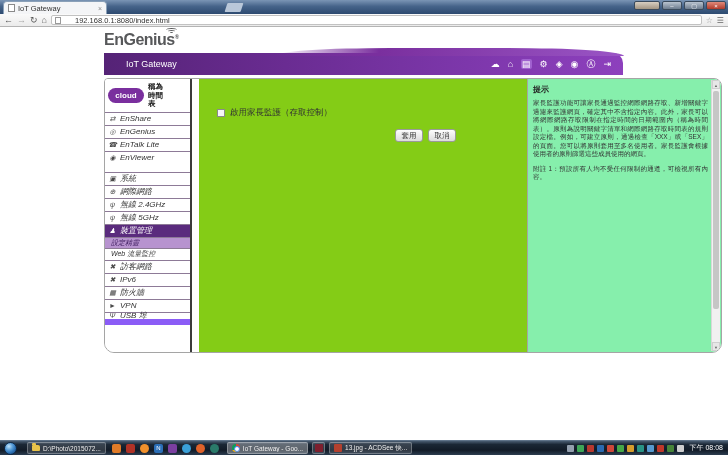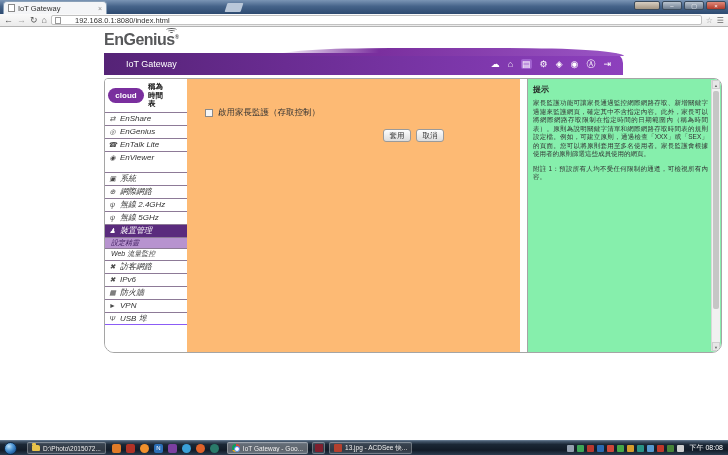--- a/index.html
+++ b/index.html
@@ -66,30 +66,30 @@
   .content-box { position:absolute; left:104px; top:51px; width:618px; height:275px;
     border:1px solid #a5a5a5; border-radius:4px 8px 10px 10px; background:#fff; overflow:hidden; }
   .sidebar { position:absolute; left:0; top:0; bottom:0; width:87px; border-right:2px solid #3c3c3c; background:#fff; }
   .sec-head { display:flex; align-items:center; gap:4px; padding:4px 2px 3px 3px; }
   .cloud-badge { width:36px; height:15px; background:#7a2f9e; border-radius:8px; color:#fff;
     font-size:8px; font-weight:bold; display:flex; align-items:center; justify-content:center; flex:none; }
   .dev-badge { width:20px; height:20px; border-radius:50%; flex:none; margin-left:6px;
     background:radial-gradient(circle,#7a2f9e 28%,#b98fd4 34% 48%,#7a2f9e 54%); }
   .sec-title { font-size:7.5px; font-weight:bold; color:#222; width:16px; line-height:8.5px; }
   .sitem { height:13px; border-top:1px solid #8d7a97; display:flex; align-items:center; font-size:8px; color:#333;font-style:italic; }
-  .sitem:last-of-type { border-bottom:1px solid #8b5cf6; }
+  .sitem:last-of-type { border-bottom:6px solid #8b5cf6; }
   .sicon { width:15px; text-align:center; font-size:7px; color:#4a4a4a; flex:none; }
   .slabel { white-space:nowrap; }
   .sitem.active { background:#5a2b7d; color:#fff; }
   .sitem.active .sicon { color:#fff; }
   .sitem.sub1 { background:#b793cf; color:#3d1b5e; height:11px; font-size:7px; padding-left:6px; }
   .sitem.sub2 { height:12px; font-size:7px; padding-left:6px; }
   .gap6 { height:8px; }
 
-  .main-panel { position:absolute; left:82px; top:0; bottom:0; width:333px; background:#fdba74; }
+  .main-panel { position:absolute; left:94px; top:0; bottom:0; width:333px; background:#84cc16; }
   .enable-row { position:absolute; left:18px; top:28px; display:flex; align-items:center; gap:5px; }
   .cbox { width:8px; height:8px; border:1px solid #8a8a8a; background:#f6f6f6; flex:none; }
   .enable-label { font-size:8.5px; color:#333; }
   .btn-row { position:absolute; top:50px; right:76px; display:flex; gap:5px; }
   .btn { min-width:28px; height:13px; font-size:7.5px; color:#333; text-align:center; line-height:11px;
     background:linear-gradient(180deg,#fdfdfd,#dcdcdc); border:1px solid #9a9a9a; border-radius:3px; padding:0 4px; }
 
   .help-panel { position:absolute; left:422px; top:0; bottom:0; right:0; border-left:1px solid #a5a5a5;
     background:#86efac; padding:5px 13px 5px 5px; }
   .help-title { font-size:8px; font-weight:bold; color:#222; margin-bottom:4px; }

